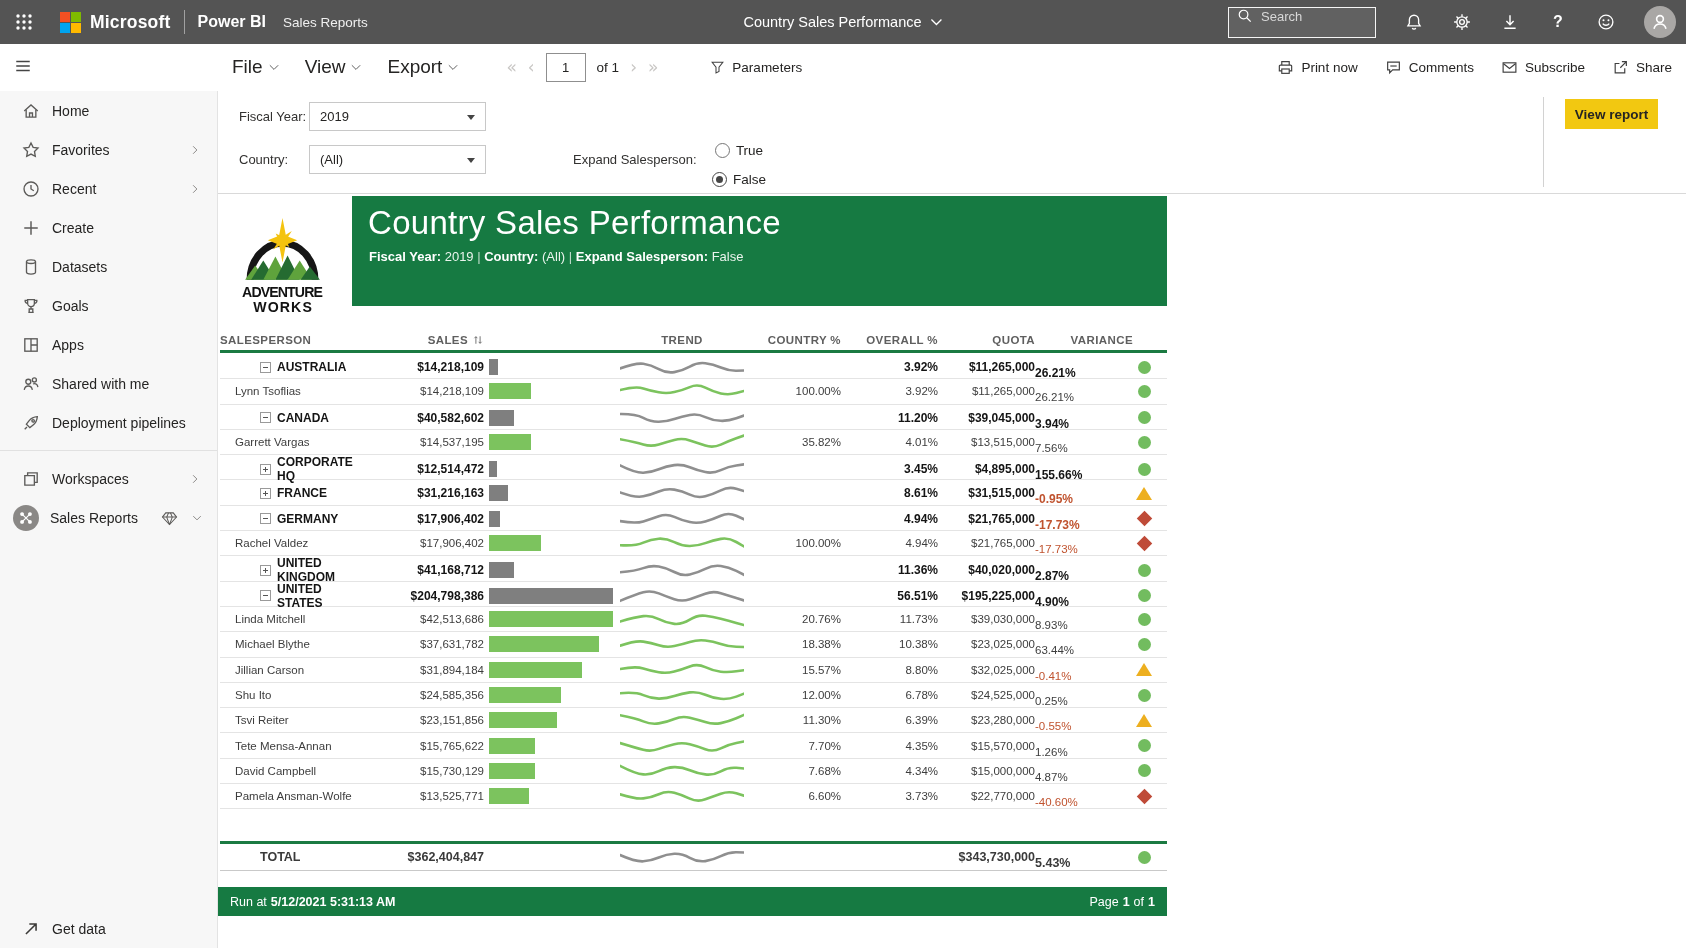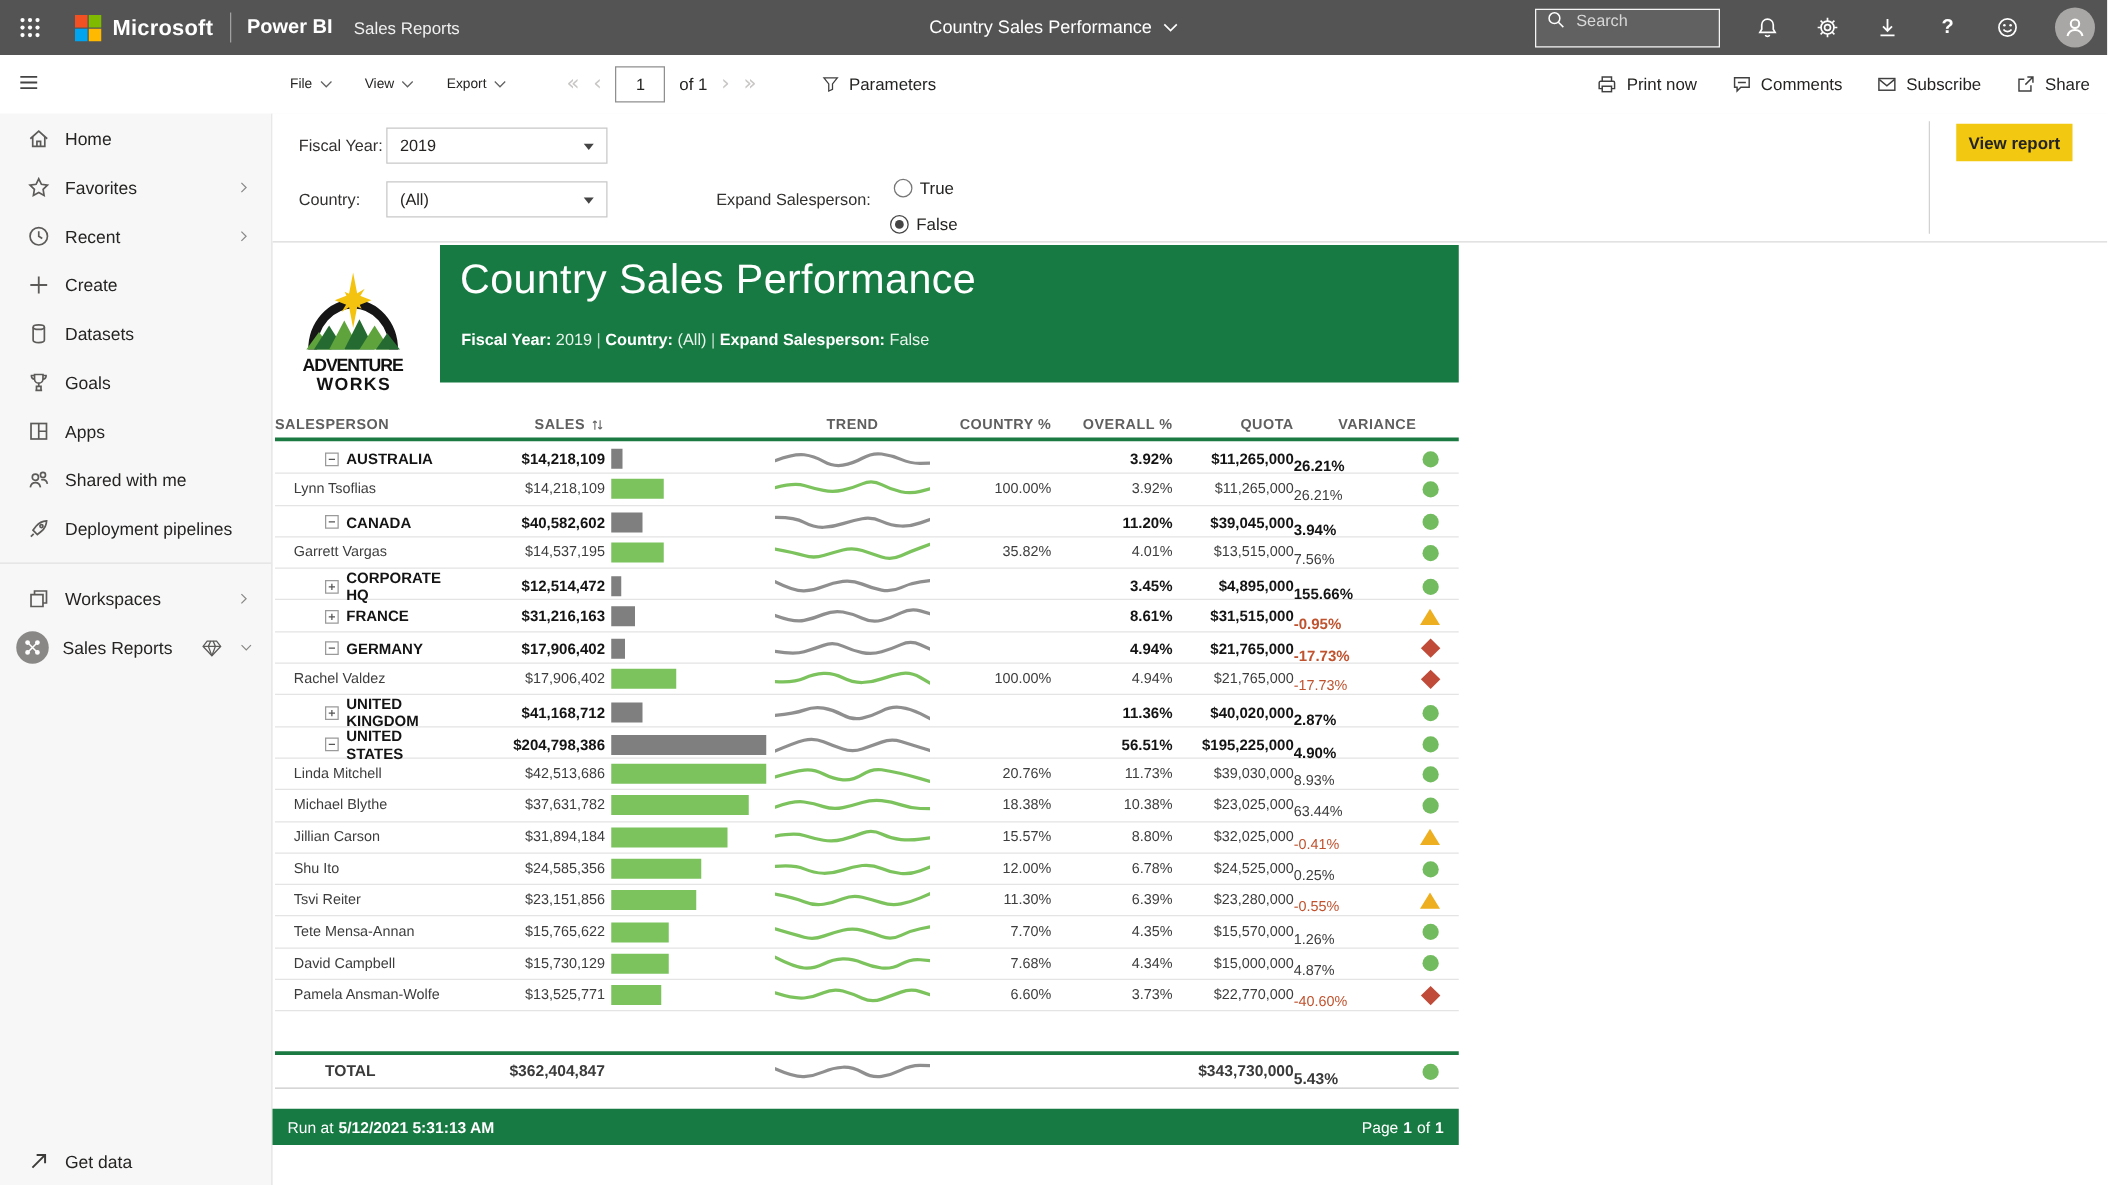--- a/index.html
+++ b/index.html
@@ -23,21 +23,21 @@
   .searchbox input{background:transparent;border:none;outline:none;color:#f1f1f1;font-size:13px;width:90px;font-family:inherit;}
   .searchbox input::placeholder{color:#d8d8d8;}
   .tb-ic{width:20px;height:20px;display:flex;align-items:center;justify-content:center;cursor:pointer;}
   .help-q{font-size:16px;font-weight:600;color:#fff;}
   .avatar{width:32px;height:32px;border-radius:50%;background:#a9a7a5;display:flex;align-items:center;justify-content:center;cursor:pointer;}
 
   
   .toolbar{position:absolute;left:0;top:44px;width:1686px;height:47px;background:#fff;border-bottom:1px solid #f1f1f1;}
   .hamburger{position:absolute;left:14px;top:13px;cursor:pointer;}
   .menus{position:absolute;left:232px;top:0;height:46px;display:flex;align-items:center;gap:26px;}
-  .menu-item{display:flex;align-items:center;gap:6px;font-size:11px;color:#252423;cursor:pointer;}
+  .menu-item{display:flex;align-items:center;gap:6px;font-size:19px;color:#252423;cursor:pointer;}
   .pager{display:flex;align-items:center;gap:11px;margin-left:22px;}
   .pg-btn{font-size:17px;color:#c9c7c5;line-height:1;cursor:pointer;font-family:"DejaVu Sans",sans-serif;}
   .pg-input{width:34px;height:25px;border:1px solid #8f8f8f;text-align:center;font-size:13px;color:#252423;font-family:inherit;}
   .pg-of{font-size:13.5px;color:#252423;}
   .params-btn{display:flex;align-items:center;gap:7px;margin-left:26px;font-size:13.5px;color:#252423;cursor:pointer;}
   .actions{position:absolute;right:14px;top:0;height:46px;display:flex;align-items:center;gap:27px;}
   .action{display:flex;align-items:center;gap:7px;font-size:13.5px;color:#252423;cursor:pointer;}
 
   
   .sidebar{position:absolute;left:0;top:91px;width:217px;height:857px;background:#f7f7f7;border-right:1px solid #e3e3e3;}
@@ -63,21 +63,21 @@
   .radio.checked{border-color:#454545;}
   .radio.checked::after{content:"";position:absolute;top:3px;left:3px;right:3px;bottom:3px;border-radius:50%;background:#454545;}
   .param-divider{position:absolute;left:1325px;top:6px;width:1px;height:90px;background:#d2d2d2;}
   .view-report{position:absolute;left:1347px;top:8px;width:93px;height:30px;background:#F2C811;border:none;
       font-size:13.5px;font-weight:600;color:#252423;font-family:inherit;cursor:pointer;}
 
   
   .aw-logo{position:absolute;left:237px;top:204px;width:91px;height:118px;}
   .banner{position:absolute;left:352px;top:196px;width:815px;height:110px;background:#167A42;color:#fff;}
   .banner-title{position:absolute;left:16px;top:8px;font-size:33px;font-weight:300;letter-spacing:.3px;}
-  .banner-meta{position:absolute;left:17px;top:68px;font-size:13px;color:#eaf4ed;}
+  .banner-meta{position:absolute;left:17px;top:53px;font-size:13px;color:#eaf4ed;}
   .banner-meta b{color:#fff;}
 
   .tgrid{display:grid;grid-template-columns:150px 114px 135px 126px 96px 97px 97px 86px 1fr;align-items:center;}
   .thead{position:absolute;left:220px;top:329px;width:947px;height:21px;border-bottom:3px solid #1B7A42;
          font-size:11.5px;font-weight:700;color:#5f5f5f;letter-spacing:.4px;}
   .hr{text-align:right;}
   .h-sales{display:flex;justify-content:flex-end;align-items:center;gap:4px;cursor:pointer;}
   .rows{position:absolute;left:220px;top:354px;width:947px;}
   .row{height:25.3px;border-bottom:1px solid #e4e4e4;font-size:11.5px;color:#3d3d3d;box-sizing:border-box;}
   .row.country{font-weight:700;color:#141414;font-size:12px;}

